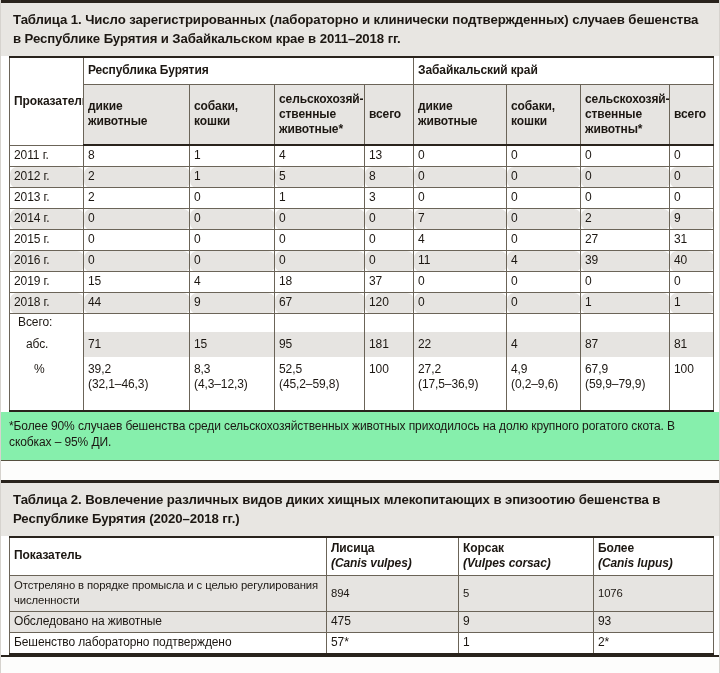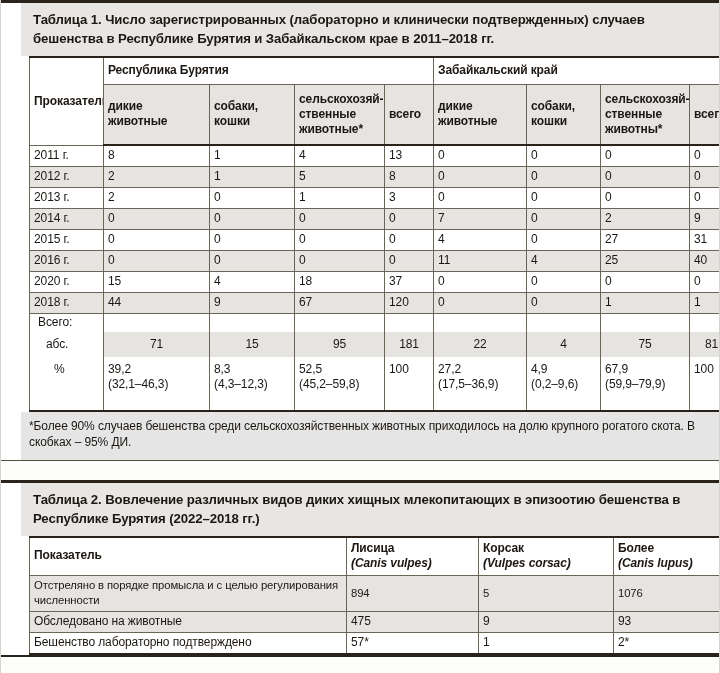--- a/index.html
+++ b/index.html
@@ -5,21 +5,21 @@
   html,body{margin:0;padding:0;}
   body{
     width:720px;height:673px;overflow:hidden;
     background:#fdfdfc;
     font-family:"Liberation Sans", sans-serif;
     color:#1c1712;
     letter-spacing:-0.1px;
     border-left:1px solid #d6d3ce;border-right:1px solid #d6d3ce;
     box-sizing:border-box;
   }
-  .block{background:#fff;padding-left:20px;}
+  .block{background:#fff;}
   .block-t1{border-top:3px solid #29231c;border-bottom:1px solid #55503f;}
   .block-t2{margin-top:19px;border-top:3px solid #29231c;border-bottom:2px solid #29231c;}
   .band{
     background:#e8e6e2;
     padding:7px 12px 8px 12px;
     font-size:13.2px;font-weight:bold;line-height:1.45;
   }
   table{
     border-collapse:collapse;table-layout:fixed;
     width:704px;margin:0 8px;
@@ -32,32 +32,32 @@
     padding:1px 4px 2px 4px;
     text-align:left;vertical-align:middle;
     white-space:pre-line;overflow:hidden;
     font-weight:normal;
   }
   thead th{font-weight:bold;}
   tr.group-row th{height:23px;background:#fff;}
   tr.sub-row th{height:56px;background:#e6e4e1;border-bottom:2px solid #29231c;}
   th.corner{background:#fff;vertical-align:middle;}
   tbody.years td{height:17px;}
-  tbody.years tr.shade td{background:#e6e4e1;}
+  tbody.years tr.shade td{background:#e6e4e1;border-radius:7px;}
   tbody.totals td{border-top:none;border-bottom:none;}
   tr.tot-a td{height:14px;}
   tr.tot-b td{height:22px;}
-  tr.tot-b td.val{background:#e6e4e1;text-align:center;}
+  tr.tot-b td.val{background:#e6e4e1;}
   tr.tot-c td{height:46px;vertical-align:top;padding-top:5px;}
   td.lbl-a{padding-left:8px;vertical-align:bottom;}
   td.lbl-b{padding-left:16px;}
   td.lbl-c{padding-left:24px;}
   .footnote{
     padding:6px 10px 9px 8px;
-    font-size:12px;line-height:1.35;background:#e5e5e5;
+    font-size:12px;line-height:1.35;background:#86efac;
   }
   
   .t2 thead th{height:34px;vertical-align:middle;}
   .t2 thead th i{font-style:italic;}
   .t2 tbody td{height:17px;}
   .t2 tbody tr.r0 td{height:32px;font-size:11.3px;line-height:1.3;}
   .t2 tbody tr.shade td{background:#e6e4e1;}
 </style>
 </head>
 <body>
@@ -160,25 +160,25 @@
     <td>31</td>
   </tr>
           <tr class="shade">
     <td>2016 г.</td>
     <td>0</td>
     <td>0</td>
     <td>0</td>
     <td>0</td>
     <td>11</td>
     <td>4</td>
-    <td>25</td>
+    <td>39</td>
     <td>40</td>
   </tr>
           <tr>
-    <td>2020 г.</td>
+    <td>2019 г.</td>
     <td>15</td>
     <td>4</td>
     <td>18</td>
     <td>37</td>
     <td>0</td>
     <td>0</td>
     <td>0</td>
     <td>0</td>
   </tr>
           <tr class="shade">
@@ -206,21 +206,21 @@
             <td></td>
         </tr>
         <tr class="tot-b">
           <td class="lbl-b">абс.</td>
           <td class="val">71</td>
           <td class="val">15</td>
           <td class="val">95</td>
           <td class="val">181</td>
           <td class="val">22</td>
           <td class="val">4</td>
-          <td class="val">75</td>
+          <td class="val">87</td>
           <td class="val">81</td>
         </tr>
         <tr class="tot-c">
           <td class="lbl-c">%</td>
           <td>39,2
 (32,1–46,3)</td>
           <td>8,3
 (4,3–12,3)</td>
           <td>52,5
 (45,2–59,8)</td>
@@ -233,21 +233,21 @@
 (59,9–79,9)</td>
           <td>100</td>
         </tr>
       </tbody>
     </table>
 
     <div class="footnote">*Более 90% случаев бешенства среди сельскохозяйственных животных приходилось на долю крупного рогатого скота. В скобках – 95% ДИ.</div>
   </section>
 
   <section class="block block-t2">
-    <div class="band">Таблица 2. Вовлечение различных видов диких хищных млекопитающих в эпизоотию бешенства в Республике Бурятия (2022–2018 гг.)</div>
+    <div class="band">Таблица 2. Вовлечение различных видов диких хищных млекопитающих в эпизоотию бешенства в Республике Бурятия (2020–2018 гг.)</div>
 
     <table class="t2">
       <colgroup>
         <col style="width:317px">
           <col style="width:132px">
           <col style="width:135px">
           <col style="width:120px">
       </colgroup>
       <thead>
         <tr>

